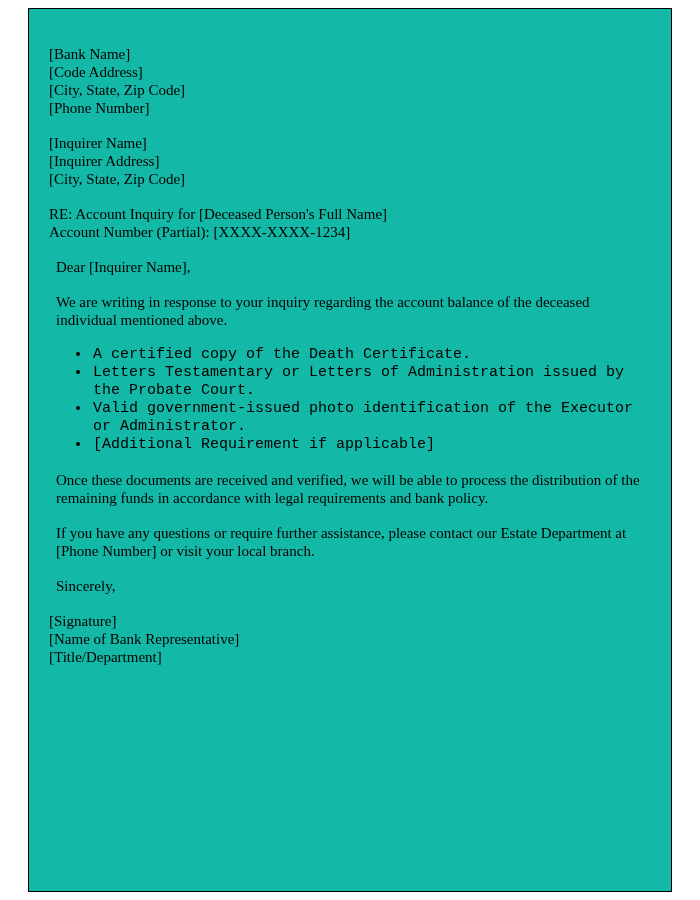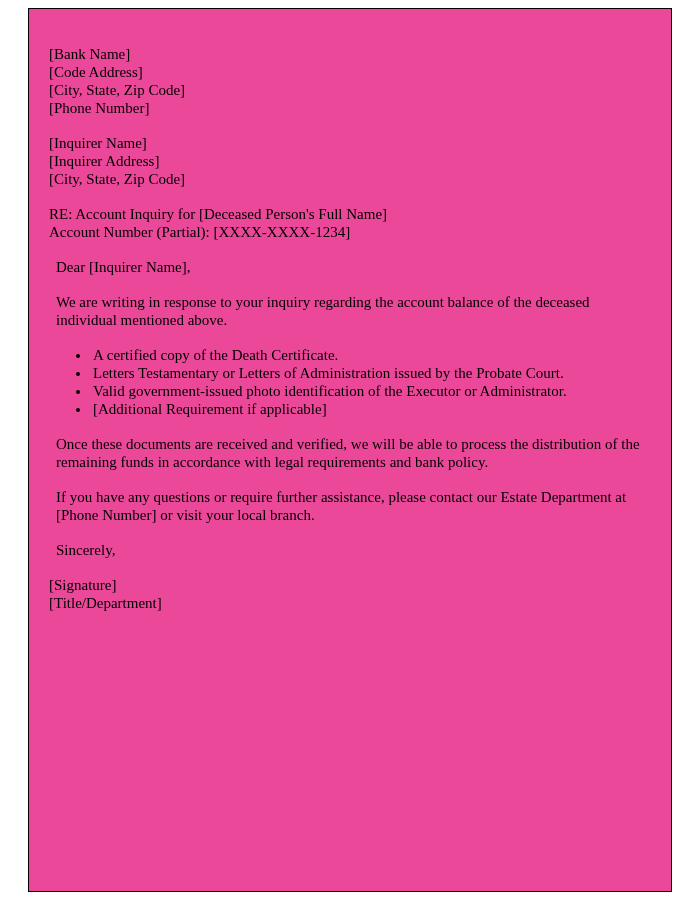--- a/index.html
+++ b/index.html
@@ -11,21 +11,21 @@
     font-family: "Liberation Serif", "DejaVu Serif", serif;
   }
   .page {
     position: absolute;
     left: 28px;
     top: 8px;
     width: 644px;
     height: 884px;
     box-sizing: border-box;
     border: 1px solid #000000;
-    background: #ec4899;
+    background: #14b8a6;
     padding: 36px 20px 20px 20px;
     overflow: hidden;
   }
   .line, p, li {
     font-size: 15px;
     line-height: 18px;
     color: #000000;
   }
   .block {
     margin: 0 0 17px 0;
@@ -37,20 +37,21 @@
     margin: 0 0 17px 7px;
   }
   ul.doc-list {
     margin: 0 0 17px 0;
     padding: 0 0 0 42px;
     list-style-type: disc;
   }
   ul.doc-list li {
     margin: 0;
     padding-left: 2px;
+    font-family: Liberation Mono, monospace;
   }
 </style>
 </head>
 <body>
 
 <div class="page">
 
   <div class="block">
     <div class="line">[Bank Name]</div>
     <div class="line">[Code Address]</div>
@@ -84,16 +85,17 @@
   </ul>
 
   <p>Once these documents are received and verified, we will be able to process the distribution of the remaining funds in accordance with legal requirements and bank policy.</p>
 
   <p>If you have any questions or require further assistance, please contact our Estate Department at [Phone Number] or visit your local branch.</p>
 
   <p>Sincerely,</p>
 
   <div class="block">
     <div class="line">[Signature]</div>
+    <div class="line">[Name of Bank Representative]</div>
     <div class="line">[Title/Department]</div>
   </div>
 
 </div>
 
 </body></html>

